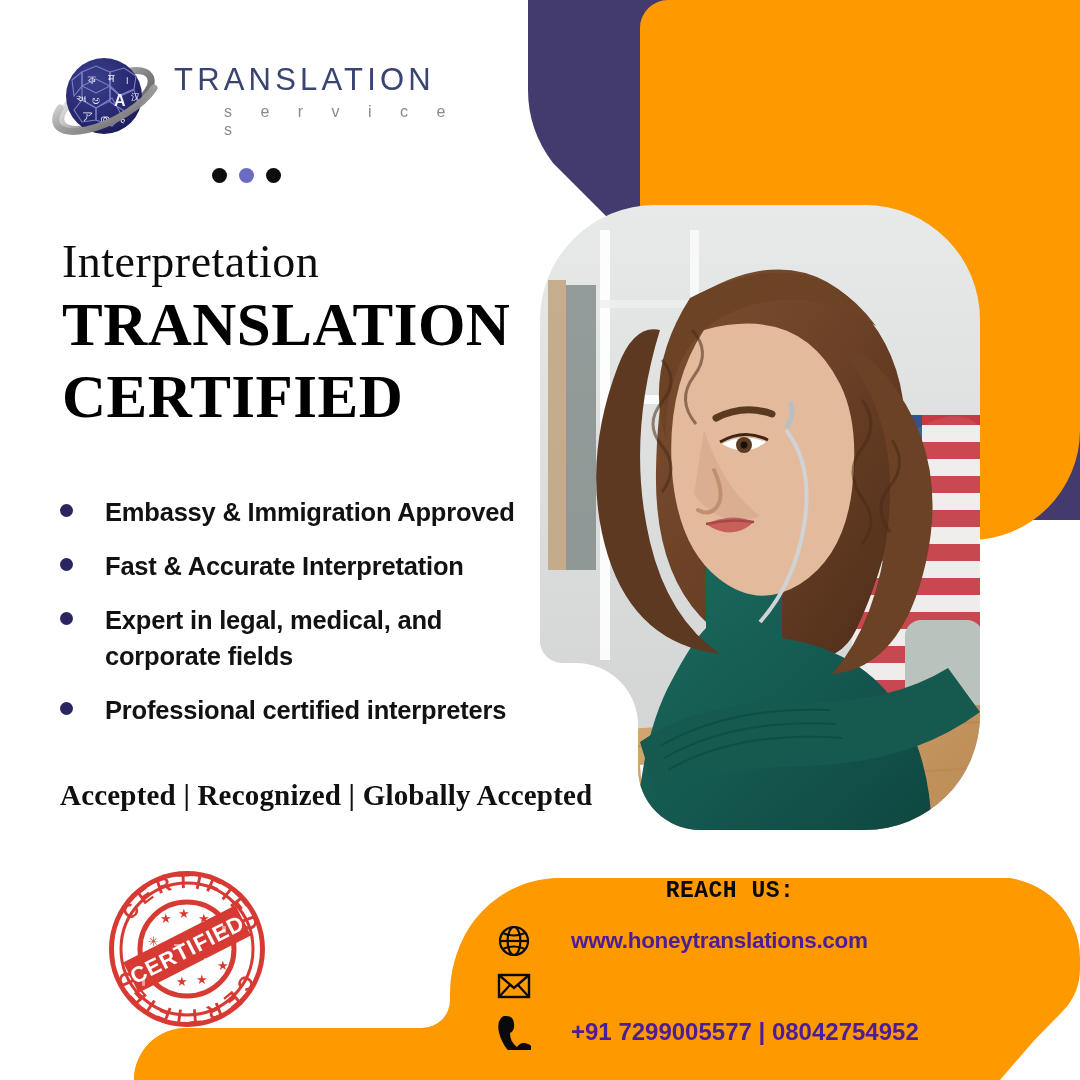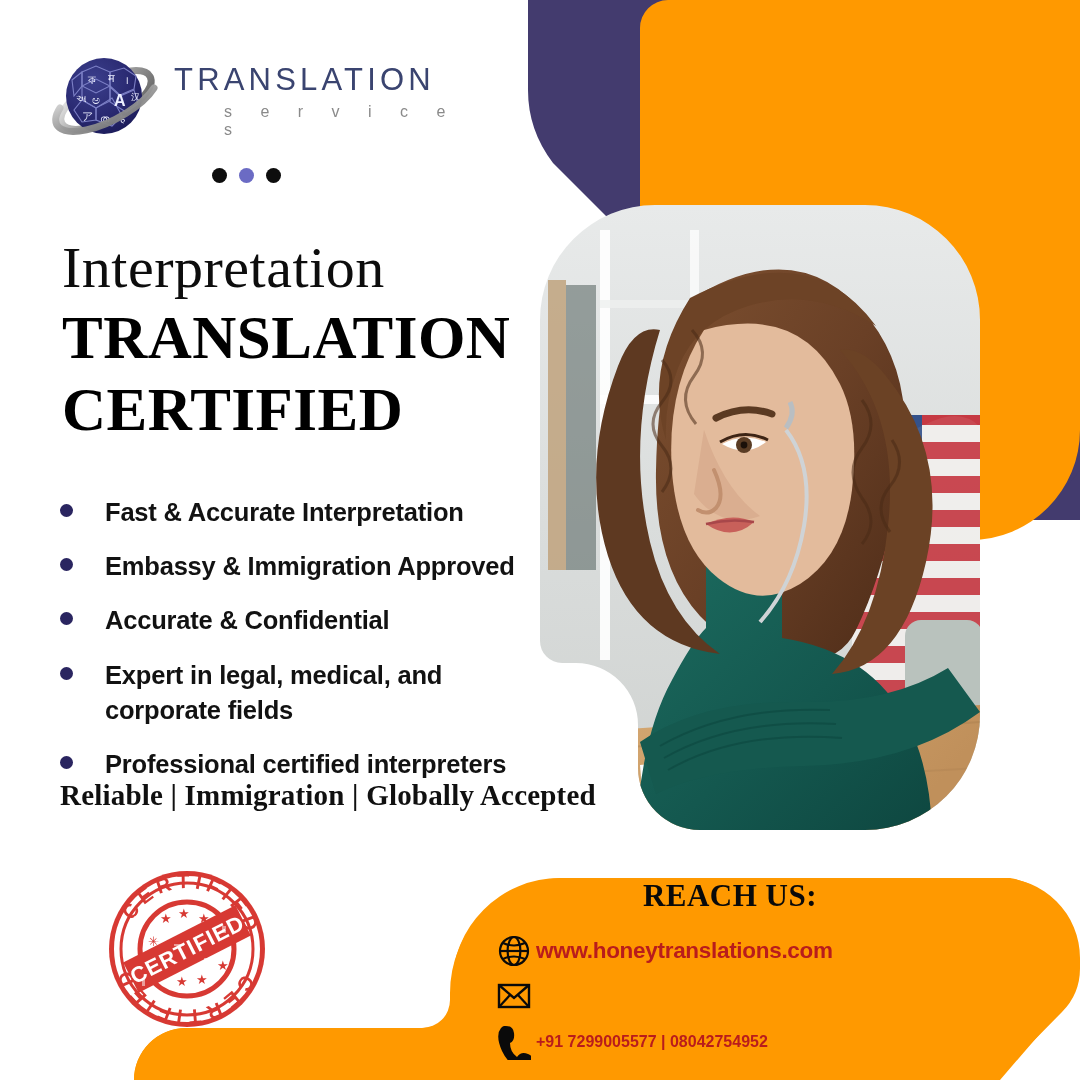--- a/index.html
+++ b/index.html
@@ -60,21 +60,21 @@
   .dots-row {
     display:flex; gap:12px;
     margin:16px 0 0 160px;
   }
   .dot { width:15px; height:15px; border-radius:50%; }
 
   
   .headline { position:absolute; left:62px; top:238px; width:470px; }
   .h-script {
     font-family:"Liberation Serif", serif;
-    font-size:58px;
+    font-size:46px;
     font-weight:400;
     color:#0d0d0d;
     line-height:1.05;
     letter-spacing:0.5px;
   }
   .h-main {
     font-family:"Liberation Serif", serif;
     font-weight:700;
     font-size:61px;
     color:#000000;
@@ -113,40 +113,41 @@
   
   .stamp { position:absolute; left:104px; top:866px; width:166px; height:166px; }
 
   
   .contact {
     position:absolute;
     left:470px; top:878px;
     width:540px;
   }
   .reach-title {
-    font-family:Liberation Serif, serif;
+    font-family:Liberation Mono, monospace;
     font-weight:700;
-    font-size:31px;
+    font-size:23px;
     color:#0a0a0a;
     text-align:center;
     letter-spacing:0.5px;
     margin-left:-20px;
   }
   .contact-rows { margin-top:20px; padding-left:22px; }
   .c-row { display:flex; align-items:center; margin-bottom:14px; }
   .c-icon { width:44px; flex:0 0 auto; display:flex; align-items:center; justify-content:center; }
   .c-text {
     font-family:"Liberation Sans", sans-serif;
     font-weight:700;
     font-size:22.5px;
-    color:#b91c1c;
+    color:#4c1d95;
     line-height:1.25;
     letter-spacing:-0.3px;
-  }
-  .c-text.phone { font-size:16px; letter-spacing:0px; }
+    margin-left:35px;
+  }
+  .c-text.phone { font-size:24px; letter-spacing:0px; }
   .c-row.web .c-icon { align-self:center; }
 </style>
 </head>
 <body>
 
 <div id="poster">
 
   <div class="shape-layer">
     <svg width="1080" height="1080" viewBox="0 0 1080 1080">
 
@@ -391,41 +392,37 @@
 
   <div class="headline">
     <div class="h-script">Interpretation</div>
     <div class="h-main">TRANSLATION</div>
     <div class="h-main">CERTIFIED</div>
   </div>
 
   <div class="bullets">
     <div class="bullet-item">
       <span class="bullet-dot" style="background:#2A2560"></span>
-      <span class="bullet-text">Fast &amp; Accurate Interpretation</span>
+      <span class="bullet-text">Embassy &amp; Immigration Approved</span>
     </div>
     <div class="bullet-item">
       <span class="bullet-dot" style="background:#2A2560"></span>
-      <span class="bullet-text">Embassy &amp; Immigration Approved</span>
-    </div>
-    <div class="bullet-item">
-      <span class="bullet-dot" style="background:#2A2560"></span>
-      <span class="bullet-text">Accurate &amp; Confidential</span>
+      <span class="bullet-text">Fast &amp; Accurate Interpretation</span>
     </div>
     <div class="bullet-item">
       <span class="bullet-dot" style="background:#2A2560"></span>
       <span class="bullet-text" style="max-width:350px;display:inline-block">Expert in legal, medical, and corporate fields</span>
     </div>
     <div class="bullet-item">
       <span class="bullet-dot" style="background:#2A2560"></span>
       <span class="bullet-text">Professional certified interpreters</span>
     </div>
   </div>
 
-  <div class="tagline">Reliable  |  Immigration  |  Globally Accepted</div>
+  <div class="tagline">Accepted  |  Recognized  |  Globally Accepted</div>
 
   <div class="stamp">
     <svg width="166" height="166" viewBox="0 0 166 166">
       <defs>
         <path id="arcTop" d="M 22 83 a 61 61 0 0 1 122 0"></path>
         <path id="arcBottom" d="M 144 83 a 61 61 0 0 1 -122 0"></path>
         <clipPath id="stampClip">
             <circle cx="83" cy="83" r="78"></circle>
           </clipPath>
       </defs>

